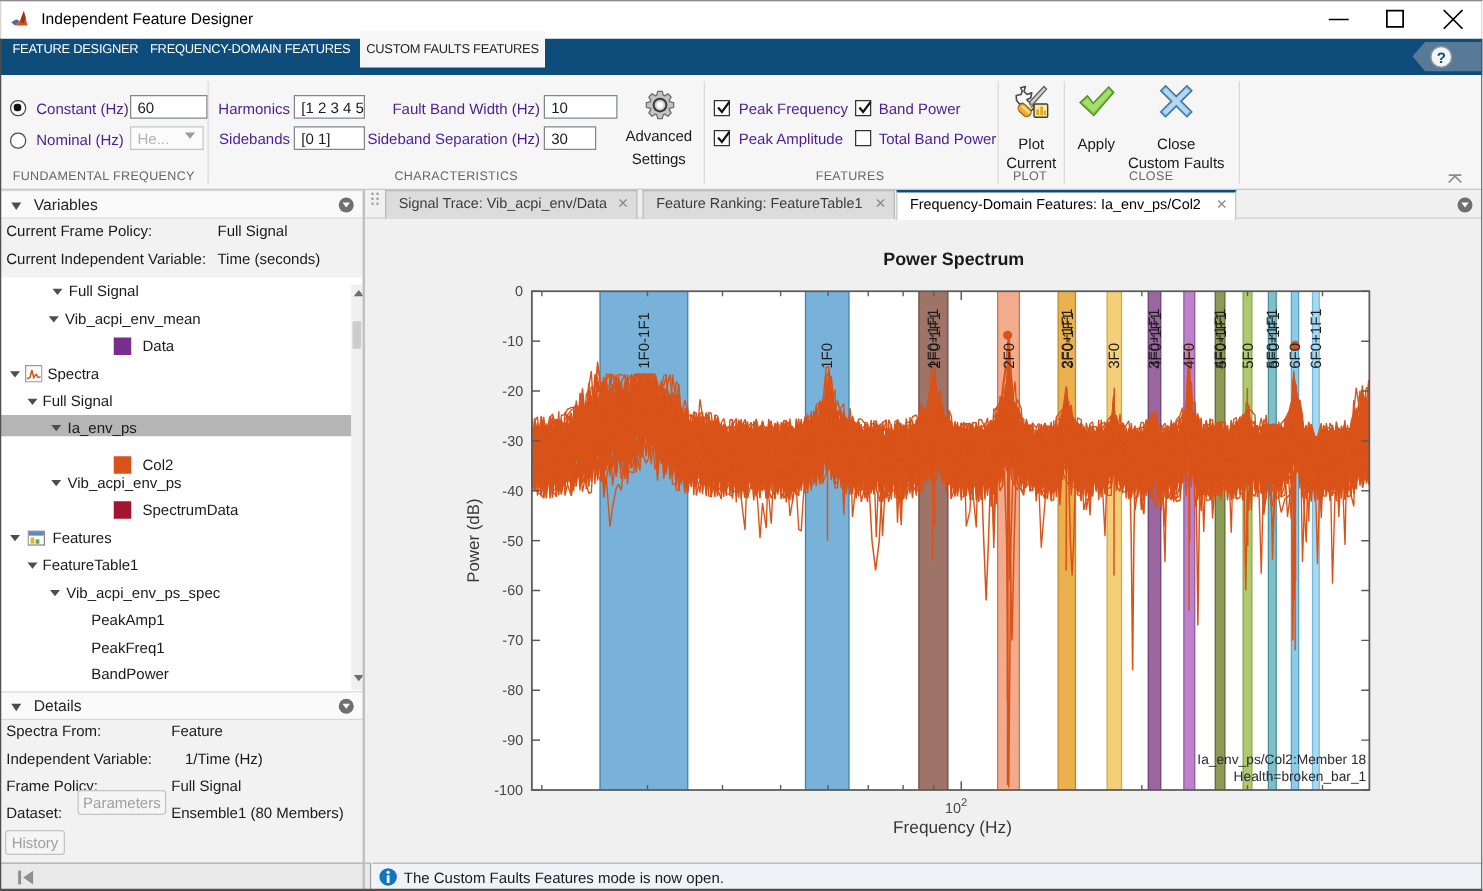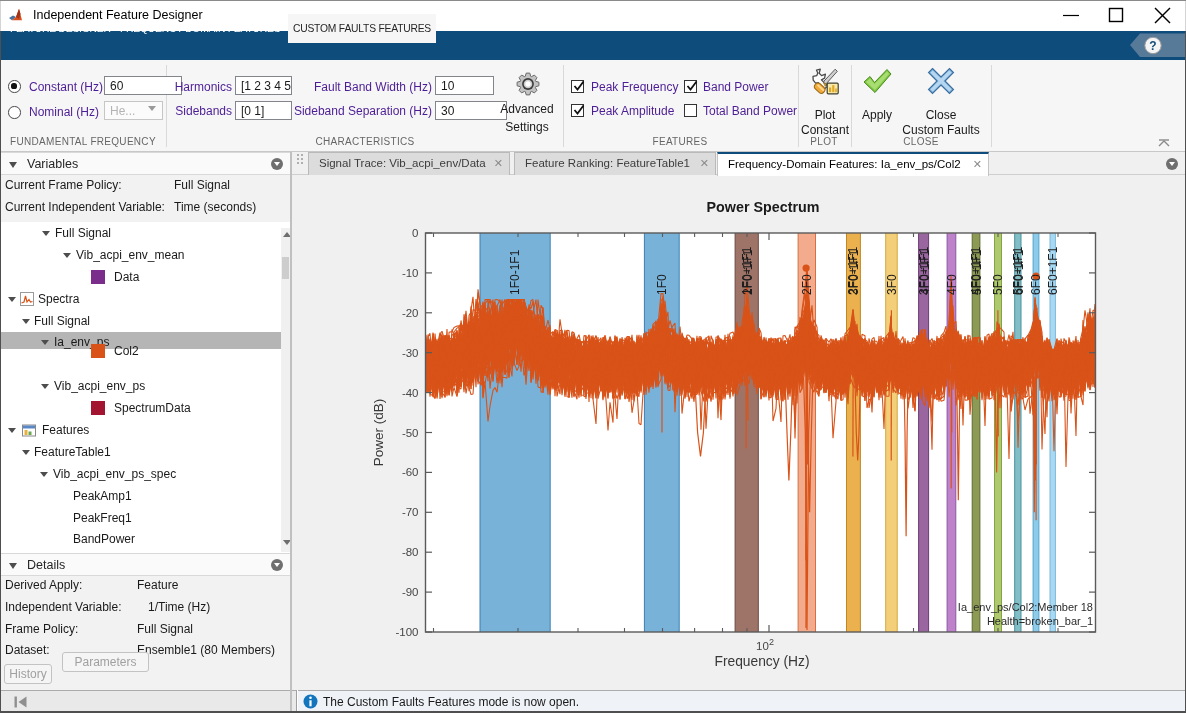--- a/index.html
+++ b/index.html
@@ -2,21 +2,21 @@
 <html><head><meta charset="utf-8"><style>
 *{margin:0;padding:0;box-sizing:border-box}
 html,body{width:1186px;height:713px;overflow:hidden}
 body{font-family:"Liberation Sans",sans-serif;font-size:12px;color:#1a1a1a;background:#fff;position:relative}
 .abs{position:absolute}
 
 #titlebar{left:0;top:0;width:1186px;height:31px;background:#fff;border:1px solid #d4d4d4;border-bottom:none}
 #titletxt{left:33px;top:8px;font-size:12.5px;color:#000}
 
 #tabrow{left:0;top:31px;width:1186px;height:29px;background:#0e4c7b}
-.rtab{position:absolute;top:14px;height:29px;line-height:29px;color:#fff;font-size:10.3px;letter-spacing:-.2px;padding:0 10px}
+.rtab{position:absolute;top:25px;height:29px;line-height:29px;color:#fff;font-size:10.3px;letter-spacing:-.2px;padding:0 10px}
 .rtab.sel{background:#f6f6f6;color:#262626;width:148px;padding:0;text-align:center}
 
 #strip{left:0;top:60px;width:1186px;height:92px;background:#f6f6f6;border-bottom:1px solid #c8c8c8}
 .sdiv{position:absolute;top:65px;height:82px;width:1px;background:#d9d9d9}
 .slab{position:absolute;top:136px;font-size:10px;color:#666;width:200px;text-align:center;letter-spacing:.3px}
 .field{position:absolute;background:#fff;border:1px solid #82868b;height:19px;font-size:12px;padding:2px 0 0 5px;color:#1a1a1a;white-space:nowrap;overflow:hidden}
 .lab{position:absolute;font-size:12px;color:#4c1d95;white-space:nowrap}
 .rgt{text-align:right}
 .radio{position:absolute;width:12.5px;height:12.5px;border:1.4px solid #4a4a4a;border-radius:50%;background:#fff}
 .radio.on:after{content:"";position:absolute;left:2.4px;top:2.4px;width:5.2px;height:5.2px;border-radius:50%;background:#111}
@@ -88,33 +88,33 @@
 <div class="sdiv" style="left:851px"></div>
 <div class="sdiv" style="left:991px"></div>
 <div class="slab" style="left:-17px">FUNDAMENTAL FREQUENCY</div>
 <div class="slab" style="left:265px">CHARACTERISTICS</div>
 <div class="slab" style="left:580px">FEATURES</div>
 <div class="slab" style="left:724px">PLOT</div>
 <div class="slab" style="left:821px">CLOSE</div>
 
 <div class="radio on" style="left:8px;top:80px"></div>
 <div class="lab" style="left:29px;top:80px">Constant (Hz)</div>
-<div class="field" style="left:104px;top:76px;width:78px">60</div>
+<div class="field" style="left:104px;top:76px;width:62px">60</div>
 <div class="radio" style="left:8px;top:106px"></div>
 <div class="lab" style="left:29px;top:105px">Nominal (Hz)</div>
 <div class="field" style="left:104px;top:101px;width:59px;border-color:#c6c6c6;color:#b4b4b4;background:#fbfbfb">He...<span style="position:absolute;right:6px;top:4px;width:0;height:0;border-left:4px solid transparent;border-right:4px solid transparent;border-top:5px solid #9a9a9a"></span></div>
 
 <div class="lab rgt" style="left:132px;top:80px;width:100px">Harmonics</div>
 <div class="field" style="left:235px;top:76px;width:57px">[1 2 3 4 5</div>
 <div class="lab rgt" style="left:132px;top:104px;width:100px">Sidebands</div>
 <div class="field" style="left:235px;top:101px;width:57px">[0 1]</div>
 <div class="lab rgt" style="left:288px;top:80px;width:144px">Fault Band Width (Hz)</div>
 <div class="field" style="left:435px;top:76px;width:59px">10</div>
 <div class="lab rgt" style="left:288px;top:104px;width:144px">Sideband Separation (Hz)</div>
-<div class="field" style="left:435px;top:101px;width:72px">30</div>
+<div class="field" style="left:435px;top:101px;width:42px">30</div>
 
 <svg class="abs" style="left:516px;top:72px" width="24" height="24" viewBox="0 0 24 24">
  <path d="M19.7 9.3 L22.9 10.2 L22.9 13.8 L19.7 14.7 L19.4 15.5 L20.9 18.4 L18.4 20.9 L15.5 19.4 L14.7 19.7 L13.8 22.9 L10.2 22.9 L9.3 19.7 L8.5 19.4 L5.6 20.9 L3.1 18.4 L4.6 15.5 L4.3 14.7 L1.1 13.8 L1.1 10.2 L4.3 9.3 L4.6 8.5 L3.1 5.6 L5.6 3.1 L8.5 4.6 L9.3 4.3 L10.2 1.1 L13.8 1.1 L14.7 4.3 L15.5 4.6 L18.4 3.1 L20.9 5.6 L19.4 8.5 Z" fill="#c3c3c3" stroke="#6a6a6a" stroke-width="1"></path>
  <circle cx="12" cy="12" r="5.9" fill="#3b3b3b"></circle>
  <circle cx="12" cy="12" r="4.3" fill="#cdcdcd"></circle>
  <circle cx="12" cy="12" r="2.7" fill="#ffffff"></circle>
 </svg>
 <div class="btxt" style="left:477px;top:102px;width:100px">Advanced</div>
 <div class="btxt" style="left:477px;top:120px;width:100px">Settings</div>
 
@@ -143,21 +143,21 @@
  <g transform="rotate(42 8.5 20)">
       <rect x="3" y="16.5" width="11.5" height="7" rx="3.4" fill="#f2a93b" stroke="#9a6a14" stroke-width="1"></rect>
       <rect x="4.6" y="18" width="9" height="2" rx="1" fill="#fad98a"></rect>
     </g>
  <rect x="16.2" y="15.2" width="11" height="10.6" rx="1" fill="#f7e9a8" stroke="#3f3f2f" stroke-width="1.2"></rect>
  <rect x="18" y="19.5" width="2.2" height="4.6" fill="#e0a826"></rect>
  <rect x="21.2" y="17.2" width="2.2" height="6.9" fill="#e0a826"></rect>
  <rect x="24.2" y="20.5" width="1.6" height="3.6" fill="#e0a826"></rect>
 </svg>
 <div class="btxt" style="left:775px;top:108px;width:100px">Plot</div>
-<div class="btxt" style="left:775px;top:123px;width:100px">Constant</div>
+<div class="btxt" style="left:775px;top:123px;width:100px">Current</div>
 
 <svg class="abs" style="left:862px;top:68px" width="30" height="27" viewBox="0 0 30 27">
  <path d="M2 14 L8 8.5 L12.5 14.5 L25 1.5 L29 6 L13 24.5 L2 14 Z" fill="#7ec840" stroke="#4c8a1e" stroke-width="1"></path>
  <path d="M4 14 L8 10.5 L12.5 16 L25 3.5 L27 6 L13 22 Z" fill="#a8dd71"></path>
 </svg>
 <div class="btxt" style="left:827px;top:108px;width:100px">Apply</div>
 
 <svg class="abs" style="left:927px;top:67px" width="28" height="28" viewBox="0 0 28 28">
  <path d="M5.5 1.5 L14 10 L22.5 1.5 L26.5 5.5 L18 14 L26.5 22.5 L22.5 26.5 L14 18 L5.5 26.5 L1.5 22.5 L10 14 L1.5 5.5 Z" fill="#7eb3dd" stroke="#3c6e9e" stroke-width="1.1"></path>
  <path d="M5.8 3.4 L14 11.6 L22.2 3.4 L24.6 5.8 L16.4 14 L24.6 22.2 L22.2 24.6 L14 16.4 L5.8 24.6 L3.4 22.2 L11.6 14 L3.4 5.8 Z" fill="#b6d7ef"></path>
@@ -177,29 +177,29 @@
   </div>
 <div id="vinfo" class="abs">
  <div style="position:absolute;left:5px;top:3px">Current Frame Policy:</div>
  <div style="position:absolute;left:174px;top:3px">Full Signal</div>
  <div style="position:absolute;left:5px;top:25px">Current Independent Variable:</div>
  <div style="position:absolute;left:174px;top:25px">Time (seconds)</div>
 </div>
 
 <div class="trow" style="left:0;top:332px;width:281px;height:17px;background:#b5b5b5"></div>
 <div class="trow" style="left:55px;top:222px"><span class="tri" style="left:-13px;top:9px;position:absolute"></span>Full Signal</div>
-<div class="trow" style="left:76px;top:244px"><span class="tri" style="left:-13px;top:9px;position:absolute"></span>Vib_acpi_env_mean</div>
+<div class="trow" style="left:52px;top:244px"><span class="tri" style="left:-13px;top:9px;position:absolute"></span>Vib_acpi_env_mean</div>
 <div class="trow" style="left:114px;top:266px"><span class="cic" style="left:-23px;background:#7b2d8b"></span>Data</div>
 <div class="trow" style="left:38px;top:288px"><span class="tri" style="left:-30px;top:9px;position:absolute"></span><svg class="cic" style="left:-18px" viewBox="0 0 14 14">
       <rect x="0.5" y="0.5" width="13" height="13" fill="#fff" stroke="#9a9a9a"></rect>
       <polyline points="1.5,11 4,10 5.5,4 7,10 9,7.5 10.5,10 12.5,9.5" fill="none" stroke="#d95319" stroke-width="1.2"></polyline>
     </svg>Spectra</div>
 <div class="trow" style="left:34px;top:310px"><span class="tri" style="left:-12px;top:9px;position:absolute"></span>Full Signal</div>
 <div class="trow" style="left:54px;top:331px"><span class="tri" style="left:-13px;top:9px;position:absolute"></span>Ia_env_ps</div>
-<div class="trow" style="left:114px;top:340px"><span class="cic" style="left:-23px;background:#d95319"></span>Col2</div>
+<div class="trow" style="left:114px;top:361px"><span class="cic" style="left:-23px;background:#d95319"></span>Col2</div>
 <div class="trow" style="left:54px;top:375px"><span class="tri" style="left:-13px;top:9px;position:absolute"></span>Vib_acpi_env_ps</div>
 <div class="trow" style="left:114px;top:397px"><span class="cic" style="left:-23px;background:#a2142f"></span>SpectrumData</div>
 <div class="trow" style="left:42px;top:419px"><span class="tri" style="left:-34px;top:9px;position:absolute"></span><svg class="cic" style="left:-20px" viewBox="0 0 14 14">
       <rect x="0.5" y="2" width="13" height="11" fill="#fff" stroke="#888"></rect>
       <rect x="1" y="2.5" width="12" height="3" fill="#5a87c6"></rect>
       <rect x="2.5" y="7" width="3" height="5" fill="#e8b13d"></rect>
       <rect x="6.5" y="8.5" width="3" height="3.5" fill="#6aa84f"></rect>
     </svg>Features</div>
 <div class="trow" style="left:34px;top:441px"><span class="tri" style="left:-12px;top:9px;position:absolute"></span>FeatureTable1</div>
 <div class="trow" style="left:53px;top:463px"><span class="tri" style="left:-13px;top:9px;position:absolute"></span>Vib_acpi_env_ps_spec</div>
@@ -211,30 +211,30 @@
 <div class="sarr" style="left:283px;top:232px;border-bottom:5px solid #6e6e6e"></div>
 <div class="sthumb" style="left:282px;top:257px;width:7px;height:22px"></div>
 <div class="sarr" style="left:283px;top:540px;border-top:5px solid #6e6e6e"></div>
 
 <div class="phead" style="top:553px">
     <div class="tri" style="left:9px;top:9px"></div>
     <div class="cap">Details</div>
     <div class="circbtn" style="right:7px;top:5px"></div>
   </div>
 <div id="dpanel" class="abs"></div>
-<div class="drow" style="left:5px;top:578px">Derived Apply:</div>
+<div class="drow" style="left:5px;top:578px">Spectra From:</div>
 <div class="drow" style="left:137px;top:578px">Feature</div>
 <div class="drow" style="left:5px;top:600px">Independent Variable:</div>
 <div class="drow" style="left:148px;top:600px">1/Time (Hz)</div>
 <div class="drow" style="left:5px;top:622px">Frame Policy:</div>
 <div class="drow" style="left:137px;top:622px">Full Signal</div>
 <div class="drow" style="left:5px;top:643px">Dataset:</div>
 <div class="drow" style="left:137px;top:643px">Ensemble1 (80 Members)</div>
 <div class="dbtn" style="left:4px;top:664px;width:48px">History</div>
-<div class="dbtn" style="left:62px;top:652px;width:87px">Parameters</div>
+<div class="dbtn" style="left:62px;top:632px;width:71px">Parameters</div>
 
 <div id="statusL" class="abs"></div>
 <svg class="abs" style="left:14px;top:696px" width="14" height="12" viewBox="0 0 14 12">
     <rect x="0.5" y="0.5" width="2.4" height="11" fill="#8f8f8f"></rect>
     <polygon points="12.5,0.5 12.5,11.5 4.5,6" fill="#8f8f8f"></polygon>
   </svg>
 <div id="vsplit" class="abs"></div>
 <div id="statusR" class="abs"></div>
 <svg class="abs" style="left:303px;top:694px" width="15" height="15" viewBox="0 0 15 15">
     <circle cx="7.5" cy="7.5" r="7" fill="#1375bd"></circle>

